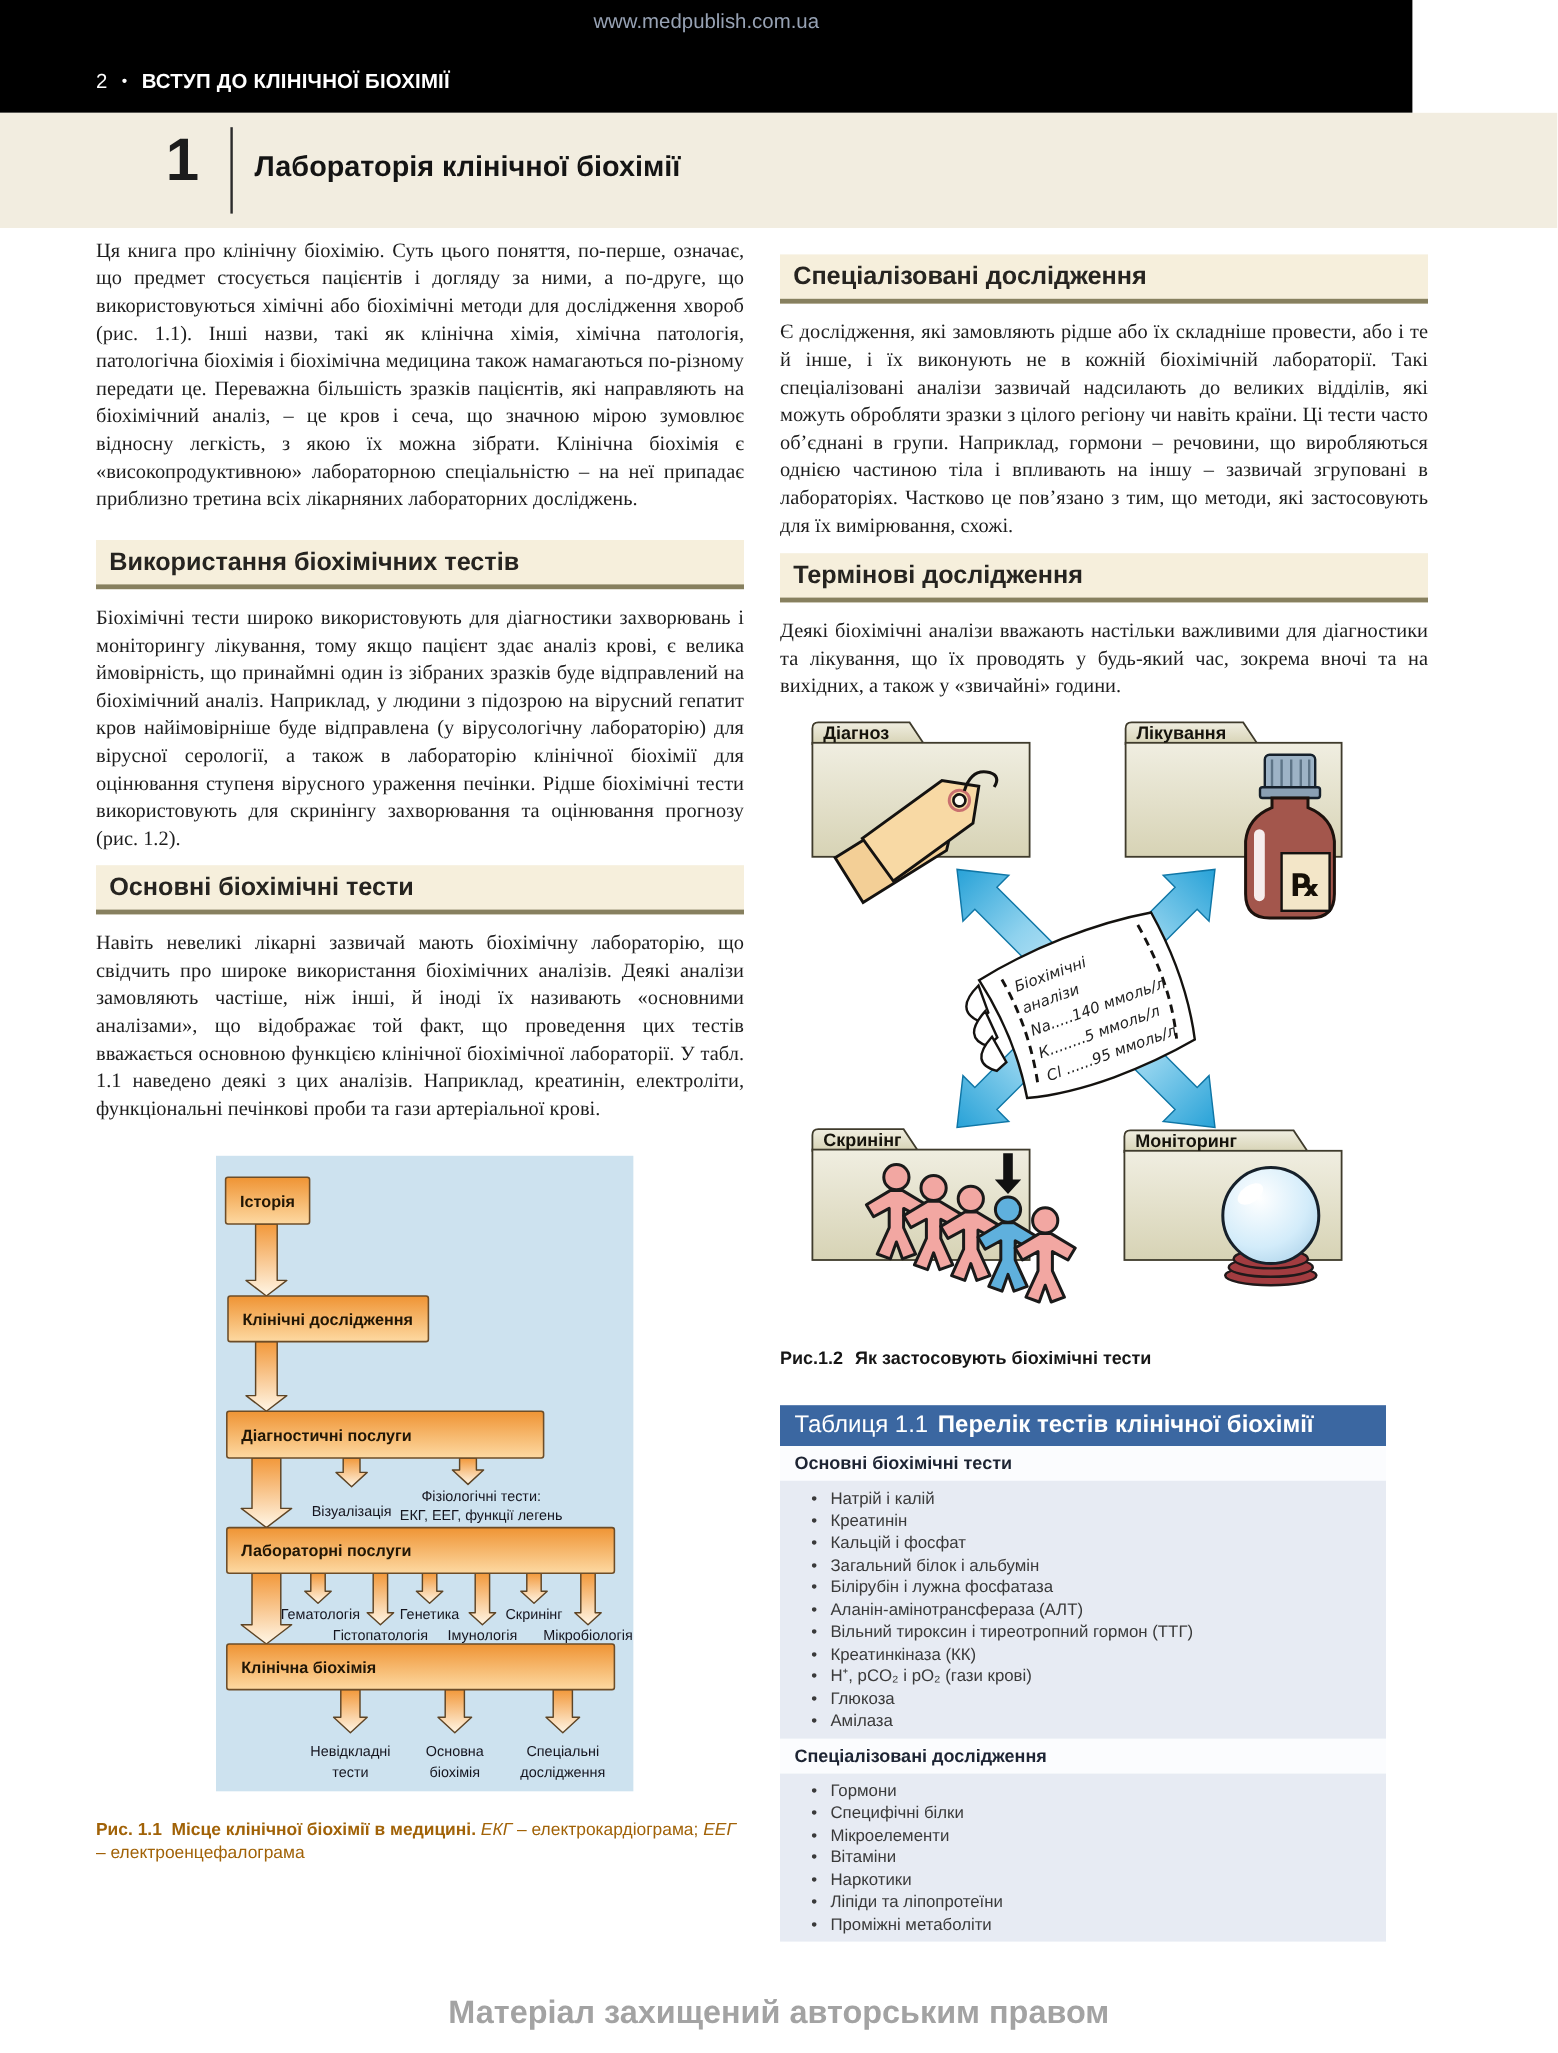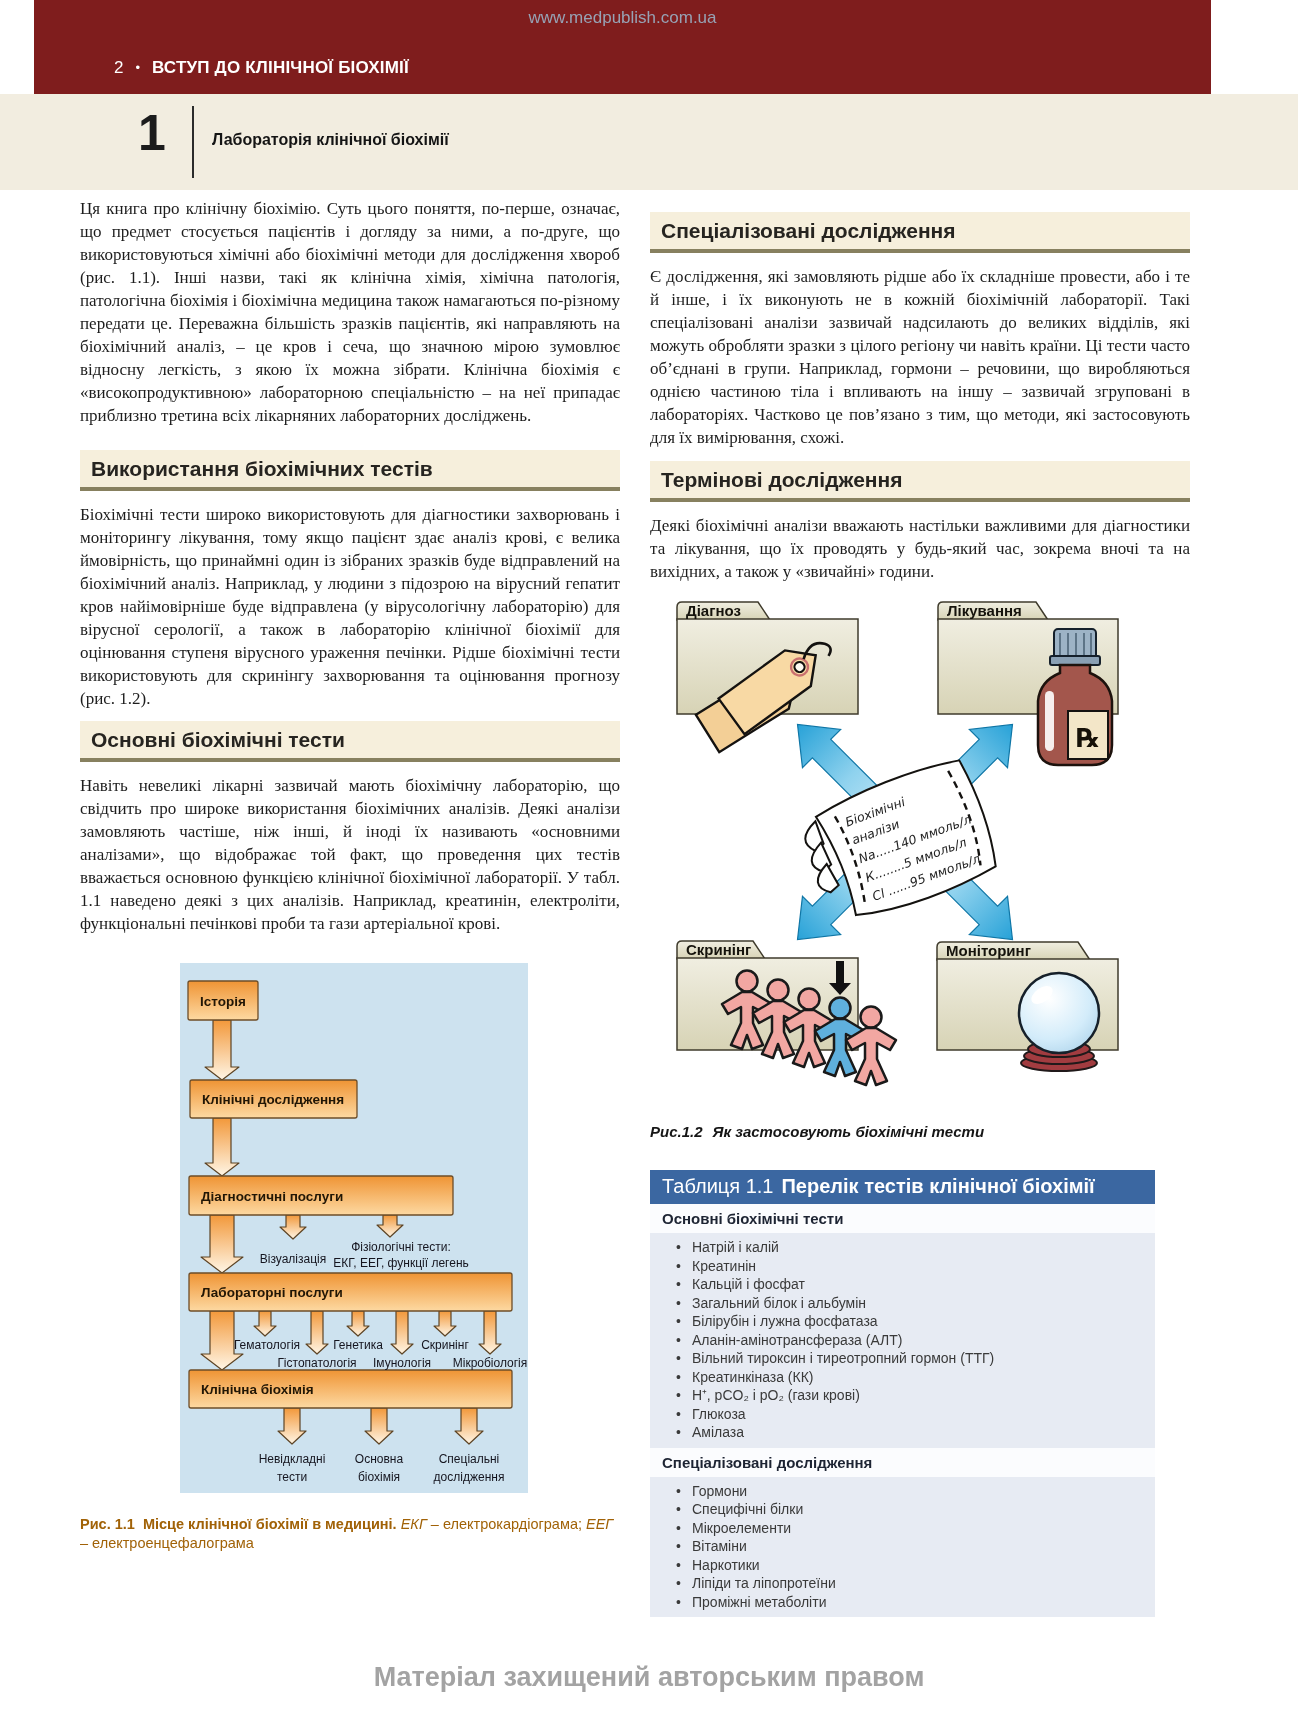--- a/index.html
+++ b/index.html
@@ -1,50 +1,50 @@
 <!DOCTYPE html>
 <html lang="uk"><head>
 <meta charset="utf-8">
 <style>
   html,body{margin:0;padding:0;background:#ffffff;}
   .page{position:relative;width:1298px;height:1711px;background:#ffffff;overflow:hidden;
         font-family:"Liberation Serif", serif;color:#1d1d1d;}
   
-  .topbar{position:absolute;left:0;top:0;width:1177px;height:94px;background:#7f1d1d;margin-left:34px;}
+  .topbar{position:absolute;left:0;top:0;width:1177px;height:94px;background:#000000;}
   .site-url{position:absolute;top:8px;left:0;width:100%;text-align:center;
             font-family:"Liberation Sans",sans-serif;font-size:17px;color:#97a2b4;}
   .runhead{position:absolute;left:80px;bottom:16px;font-family:"Liberation Sans",sans-serif;
            color:#ffffff;font-size:17px;display:flex;align-items:center;gap:12px;}
   .runhead .pn{font-weight:400;}
   .runhead .dot{font-size:13px;position:relative;top:-1px;}
   .runhead .rh{font-weight:700;letter-spacing:.2px;}
   
   .chapband{position:absolute;left:0;top:94px;width:1298px;height:96px;background:#f2ede0;}
   .chapnum{position:absolute;left:122px;top:10px;width:60px;text-align:center;
            font-family:"Liberation Sans",sans-serif;font-weight:700;font-size:50px;color:#1c1c1c;}
   .chapdiv{position:absolute;left:192px;top:12px;width:2px;height:72px;background:#2b2b2b;}
   .chaptitle{position:absolute;left:212px;top:0;height:96px;line-height:92px;
-             font-family:"Liberation Sans",sans-serif;font-weight:700;font-size:16px;color:#141414;}
+             font-family:"Liberation Sans",sans-serif;font-weight:700;font-size:24px;color:#141414;}
   
   .col{position:absolute;width:540px;}
   .col-left{left:80px;top:197px;}
   .col-right{left:650px;top:212px;}
   .para{font-size:17px;line-height:23px;text-align:justify;margin:0;}
   .headbox{background:#f6efdc;border-bottom:4px solid #87805f;padding:7px 11px 6px 11px;
            font-family:"Liberation Sans",sans-serif;font-weight:700;font-size:21px;color:#262420;
            margin:0;}
   .mt23{margin-top:23px;} .mt12{margin-top:12px;} .mt11{margin-top:11px;}
   .mt16{margin-top:16px;}
   .fig1wrap{margin-left:100px;margin-top:28px;}
   .caption{font-family:"Liberation Sans",sans-serif;font-size:14.5px;line-height:19px;
            color:#a16207;margin-top:18px;}
   .caption b{font-weight:700;}
   .caption .ab{font-style:italic;}
   .cap2{font-family:"Liberation Sans",sans-serif;font-weight:700;font-size:15px;color:#161616;
-        margin-top:10px;font-style:italic;}
+        margin-top:10px;}
   .cap2 .sp{display:inline-block;width:10px;}
   
   .btable{width:505px;margin-top:30px;font-family:"Liberation Sans",sans-serif;}
   .thead{background:#3b67a1;color:#ffffff;font-size:20px;padding:5px 12px 6px 12px;}
   .thead .tlabel{font-weight:400;margin-right:8px;}
   .thead .ttitle{font-weight:700;}
   .tsec{background:#fbfcfe;color:#1d2433;font-weight:700;font-size:15px;padding:6px 12px;}
   .titems{background:#e7ebf3;padding:5px 0 6px 12px;margin:0;list-style:none;}
   .titems li{position:relative;font-size:14px;line-height:18.5px;color:#3a3a3a;
              padding-left:30px;}

